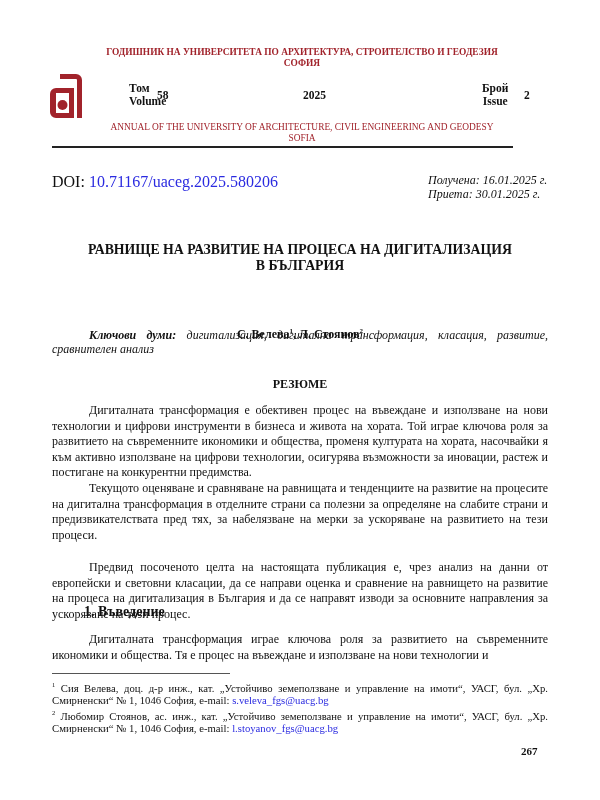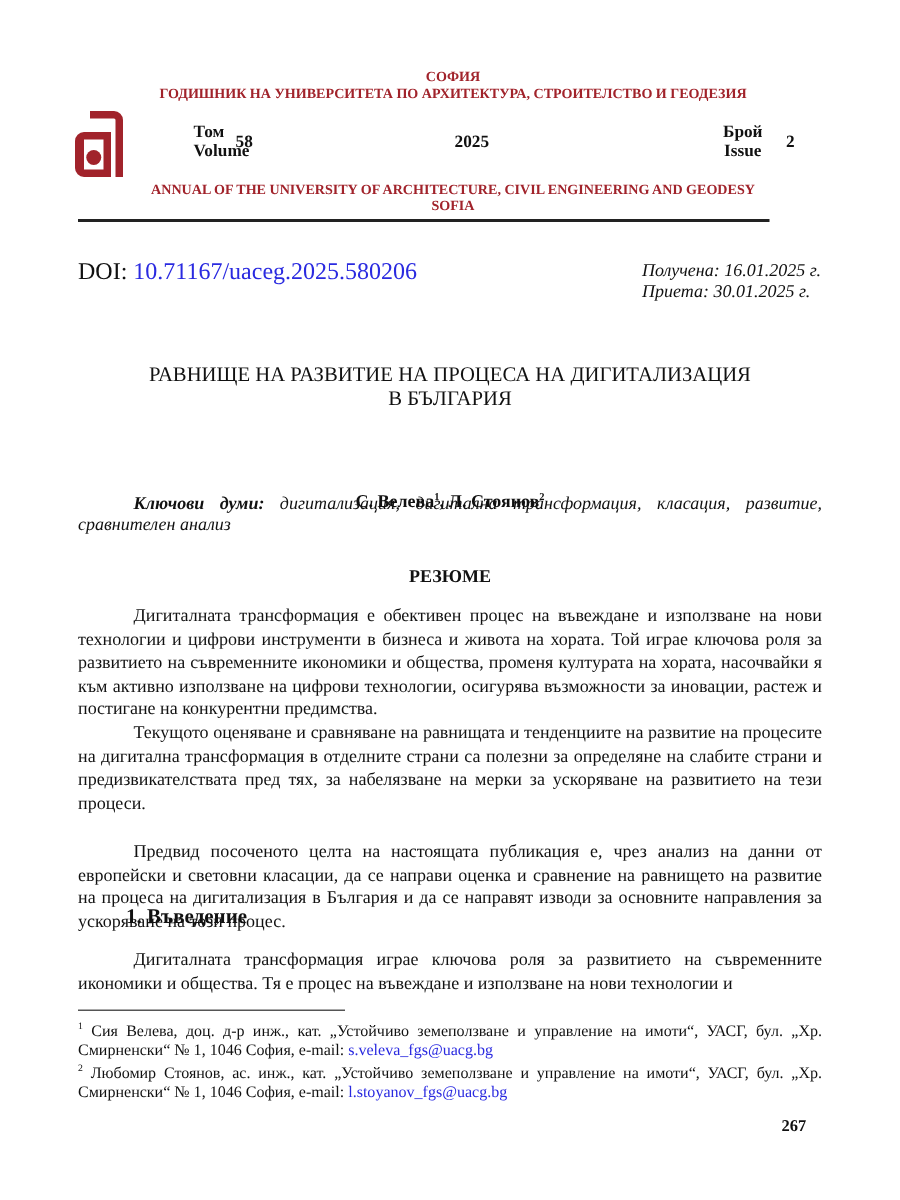--- a/index.html
+++ b/index.html
@@ -7,26 +7,26 @@
          font-family: "Liberation Serif", "DejaVu Serif", serif; color: #111; }
   .abs { position: absolute; }
   .red { color: #a1232b; }
   .hdr-top { left: 92px; width: 420px; top: 47px; text-align: center; font-size: 9.4px; font-weight: bold; line-height: 11px; }
   .logo { left: 50px; top: 74px; width: 32px; height: 44px; }
   .vol-label { left: 107px; top: 82px; font-size: 11.5px; font-weight: bold; line-height: 12.5px; margin-left: 22px; }
   .vol-num { left: 157px; top: 89px; font-size: 11.5px; font-weight: bold; }
   .year { left: 303px; top: 89px; font-size: 11.5px; font-weight: bold; }
   .issue-label { left: 482px; top: 82px; font-size: 11.5px; font-weight: bold; line-height: 12.5px; text-align: center; }
   .issue-num { left: 524px; top: 89px; font-size: 11.5px; font-weight: bold; }
-  .hdr-bottom { left: 92px; width: 420px; top: 122px; text-align: center; font-size: 9.4px; font-weight: bold; line-height: 11px; }
+  .hdr-bottom { left: 92px; width: 420px; top: 122px; text-align: center; font-size: 9.4px; font-weight: normal; line-height: 11px; }
   .rule { left: 52px; width: 461px; top: 146px; height: 2px; background: #222; }
   .doi { left: 52px; top: 173px; font-size: 16px; }
   .doi a { color: #2a2ae0; text-decoration: none; }
   .dates { left: 428px; top: 173px; font-size: 12px; font-style: italic; line-height: 14px; }
-  .title { left: 52px; width: 496px; top: 242px; text-align: center; font-size: 13.8px; font-weight: normal; line-height: 16px; }
+  .title { left: 52px; width: 496px; top: 242px; text-align: center; font-size: 13.8px; font-weight: bold; line-height: 16px; }
   .authors { left: 52px; width: 496px; top: 293px; text-align: center; font-size: 12px; font-weight: bold; margin-top: 34px; }
   .authors sup { font-size: 7px; }
   .keywords { left: 52px; width: 496px; top: 328px; font-size: 12px; line-height: 14px; text-indent: 37px; text-align: justify; }
   .keywords b { font-style: italic; }
   .keywords i { font-style: italic; }
   .resume-h { left: 52px; width: 496px; top: 377px; text-align: center; font-size: 12px; font-weight: bold; }
   .body { left: 52px; width: 496px; font-size: 12px; line-height: 15.5px; text-align: justify; text-indent: 37px; }
   .p1 { top: 403px; }
   .p2 { top: 481px; }
   .p3 { top: 543px; margin-top: 17px; }
@@ -35,22 +35,22 @@
   .fn-rule { left: 52px; width: 178px; top: 673px; height: 1px; background: #555; }
   .footnotes { left: 52px; width: 496px; top: 679px; font-size: 10.7px; line-height: 12.5px; text-align: justify; }
   .footnotes sup { font-size: 6.5px; }
   .footnotes a { color: #2a2ae0; text-decoration: none; }
   .page-num { left: 521px; top: 745px; font-size: 11px; font-weight: bold; }
 </style>
 </head>
 <body>
 
 <div class="abs hdr-top red">
+  <div>ГОДИШНИК НА УНИВЕРСИТЕТА ПО АРХИТЕКТУРА, СТРОИТЕЛСТВО И ГЕОДЕЗИЯ</div>
   <div>СОФИЯ</div>
-  <div>ГОДИШНИК НА УНИВЕРСИТЕТА ПО АРХИТЕКТУРА, СТРОИТЕЛСТВО И ГЕОДЕЗИЯ</div>
 </div>
 
 <svg class="abs logo" viewBox="0 0 32 44">
   <path d="M10 0 H26 A6 6 0 0 1 32 6 V44 H27 V6 A1 1 0 0 0 26 5 H10 Z" fill="#a1232b"></path>
   <path d="M0 20 A6 6 0 0 1 6 14 H24 V44 H6 A6 6 0 0 1 0 38 Z M6 19 V39 H19 V19 Z" fill="#a1232b" fill-rule="evenodd"></path>
   <circle cx="12.5" cy="31" r="5" fill="#a1232b"></circle>
 </svg>
 
 <div class="abs vol-label">
   <div>Том</div>

